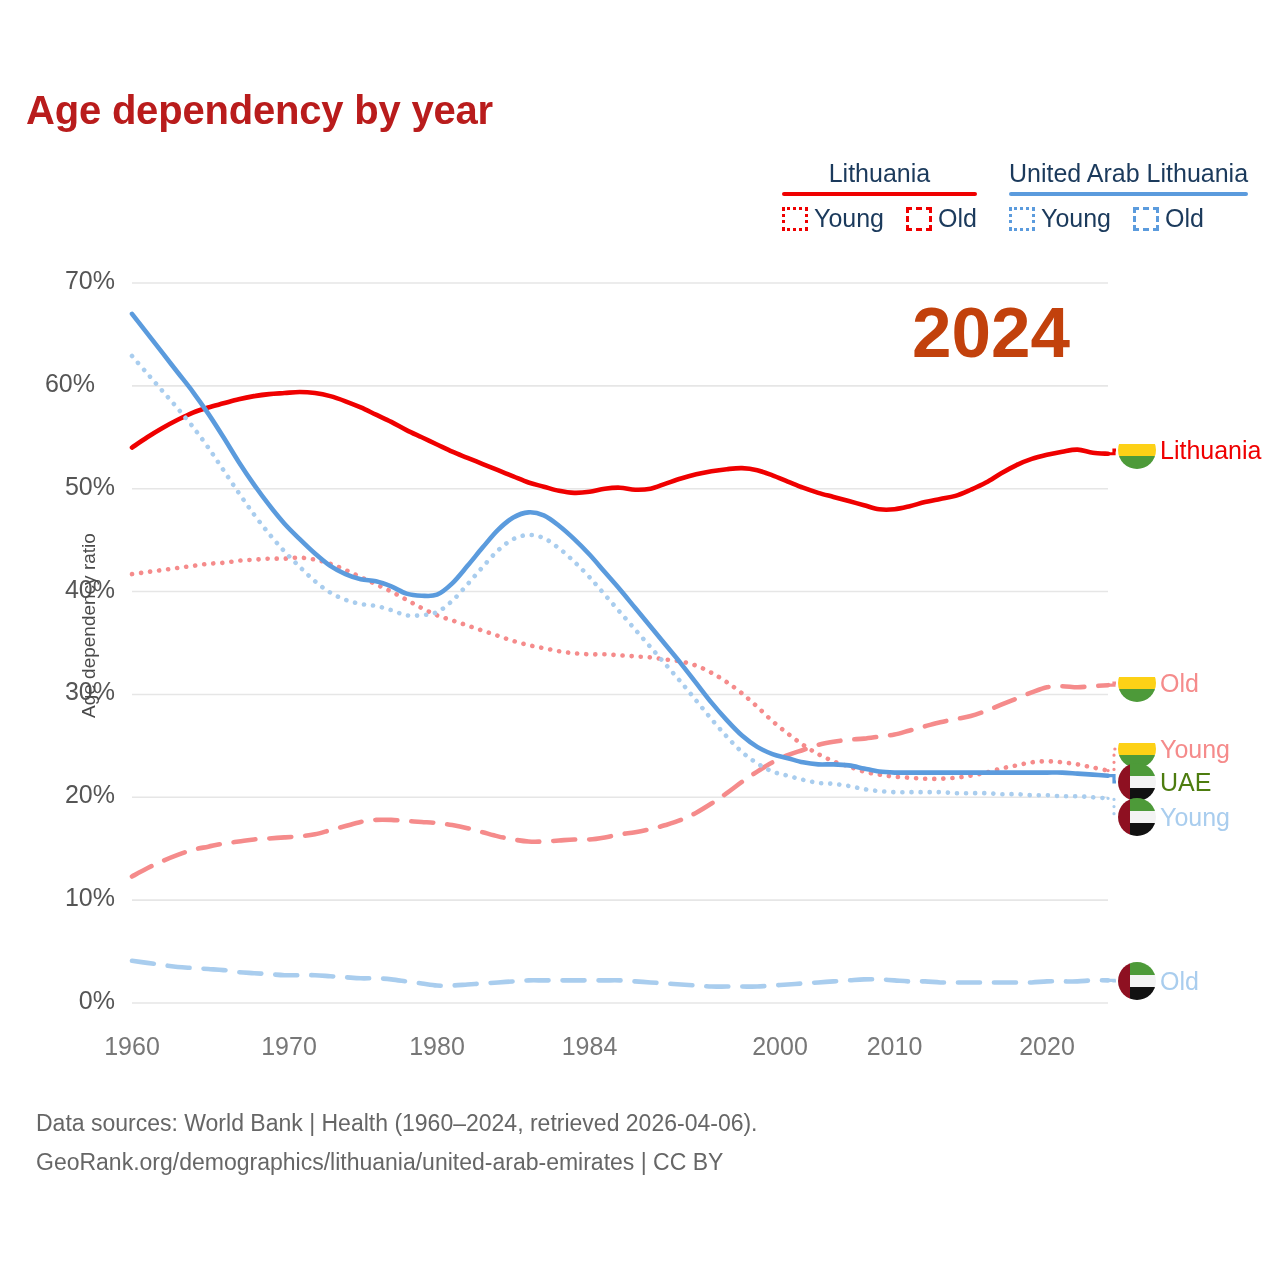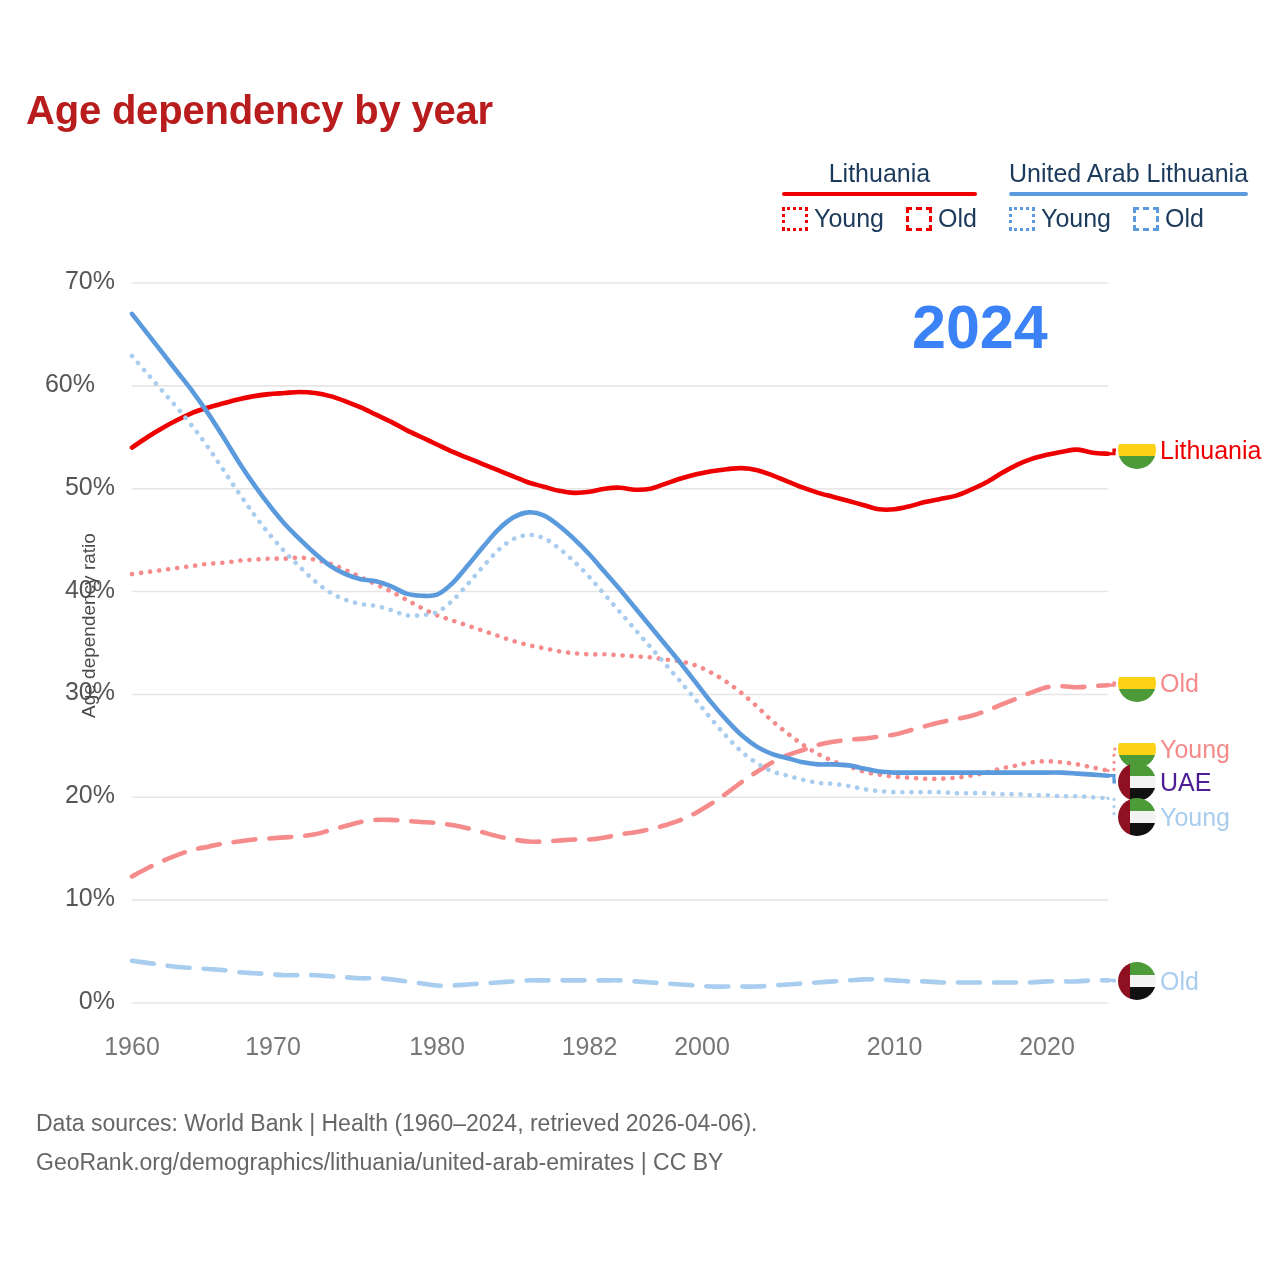--- a/index.html
+++ b/index.html
@@ -40,21 +40,21 @@
   .axis-label-y{
     position:absolute;left:0px;top:0px;
     transform-origin:left top;
     font-size:19px;color:#4a4a4a;white-space:nowrap;
   }
   .tick-y{position:absolute;font-size:25px;color:#555;text-align:right;width:90px;}
   .tick-x{position:absolute;font-size:25px;color:#777;text-align:center;width:120px;}
 
   .watermark{
     position:absolute;left:912px;top:292px;
-    font-size:61px;font-weight:bold;color:#3b82f6;letter-spacing:0px;
+    font-size:71px;font-weight:bold;color:#c2410c;letter-spacing:0px;
   }
 
   
   .end-label{position:absolute;display:flex;align-items:center;gap:4px;white-space:nowrap;}
   .flag{width:38px;height:38px;border-radius:50%;overflow:hidden;display:inline-block;flex:none;position:relative;}
   .flag.lt::before,.flag.lt span{content:"";display:block;height:33.34%;width:100%;}
   .flag-lt-y{background:#fdd116;height:33.34%;}
   .flag-lt-g{background:#4d9a39;height:33.33%;}
   .flag-lt-r{background:#c1272d;height:33.33%;}
   .flag.ae{display:flex;}
@@ -137,24 +137,24 @@
         <div class="tick-y" style="left: 25px; top: 883.143px;">10%</div>
         <div class="tick-y" style="left: 25px; top: 780.286px;">20%</div>
         <div class="tick-y" style="left: 25px; top: 677.429px;">30%</div>
         <div class="tick-y" style="left: 25px; top: 574.571px;">40%</div>
         <div class="tick-y" style="left: 25px; top: 471.714px;">50%</div>
         <div class="tick-y" style="left: 25px; top: 368.857px; text-align: center;">60%</div>
         <div class="tick-y" style="left: 25px; top: 266px;">70%</div>
       </div>
     <div id="ticks-x">
         <div class="tick-x" style="left: 72px; top: 1032px;">1960</div>
-        <div class="tick-x" style="left: 213px; top: 1032px;">1970</div>
+        <div class="tick-x" style="left: 229px; top: 1032px;">1970</div>
         <div class="tick-x" style="left: 377px; top: 1032px;">1980</div>
-        <div class="tick-x" style="left: 529.5px; top: 1032px;">1982</div>
-        <div class="tick-x" style="left: 642px; top: 1032px;">2000</div>
+        <div class="tick-x" style="left: 529.5px; top: 1032px;">1984</div>
+        <div class="tick-x" style="left: 720px; top: 1032px;">2000</div>
         <div class="tick-x" style="left: 834.5px; top: 1032px;">2010</div>
         <div class="tick-x" style="left: 987px; top: 1032px;">2020</div>
       </div>
     <div id="axis-y-label">
         <div class="axis-label-y" style="left: 78px; top: 718px; transform: rotate(-90deg);">Age dependency ratio</div>
       </div>
     <div id="end-labels">
         <div class="end-label" style="left: 1118px; top: 431px;">
           <span class="flag lt">
             <div class="flag-lt-y"></div>
@@ -181,21 +181,21 @@
         </div>
         <div class="end-label" style="left: 1118px; top: 763px;">
           <span class="flag ae">
             <div class="flag-ae-red"></div>
             <div class="flag-ae-stack">
               <div class="flag-ae-g"></div>
               <div class="flag-ae-w"></div>
               <div class="flag-ae-b"></div>
             </div>
           </span>
-          <span class="end-text" style="color: #4c1d95;">UAE</span>
+          <span class="end-text" style="color: #4d7c0f;">UAE</span>
         </div>
         <div class="end-label" style="left: 1118px; top: 798px;">
           <span class="flag ae">
             <div class="flag-ae-red"></div>
             <div class="flag-ae-stack">
               <div class="flag-ae-g"></div>
               <div class="flag-ae-w"></div>
               <div class="flag-ae-b"></div>
             </div>
           </span>

